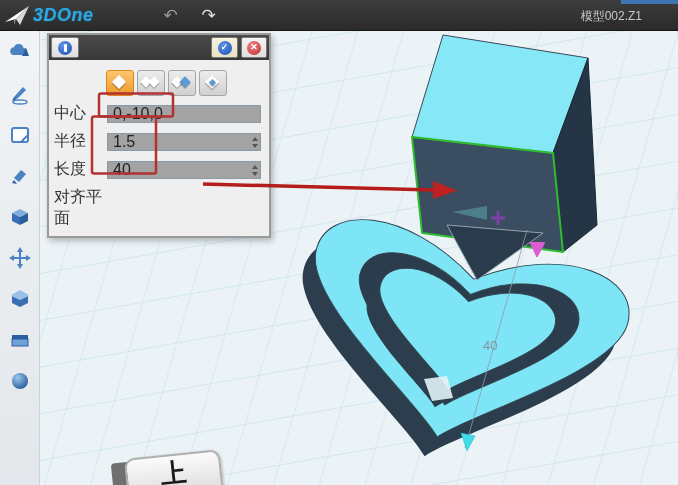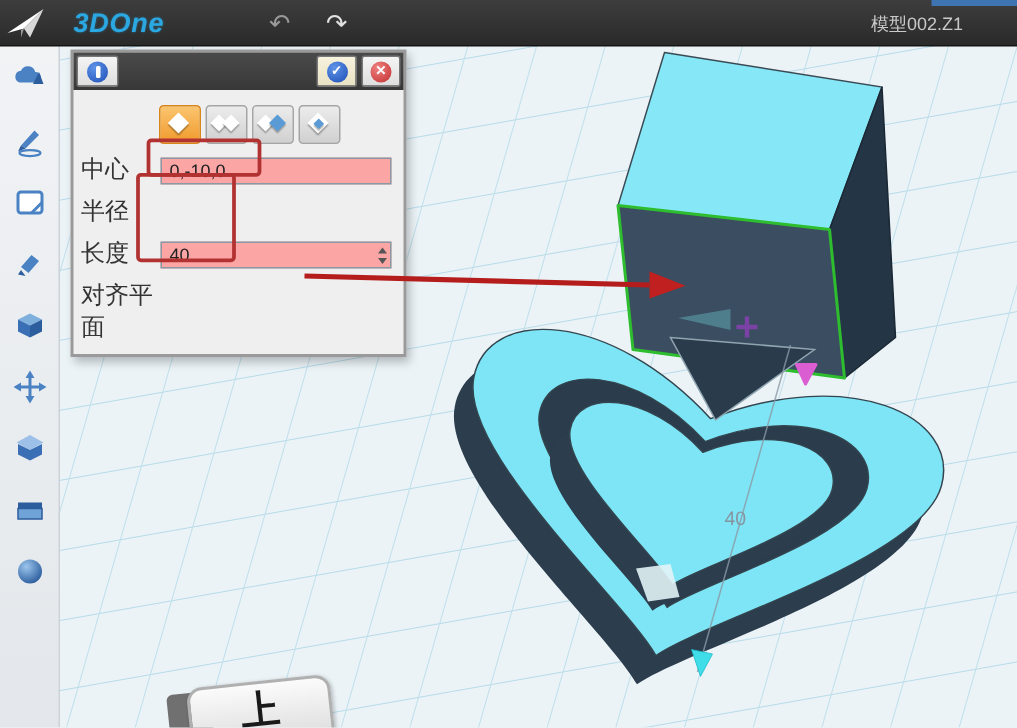--- a/index.html
+++ b/index.html
@@ -2,21 +2,21 @@
 <html><head>
 <meta charset="utf-8">
 <style>
   html,body{margin:0;padding:0;width:678px;height:485px;overflow:hidden;
     font-family:"Liberation Sans", sans-serif;background:#eaf2f6;position:relative;}
   
   .topbar{position:absolute;left:0;top:0;width:678px;height:30px;z-index:20;
     background:linear-gradient(#3d3d3d,#2a2a2a);border-bottom:1px solid #141414;
     display:flex;align-items:center;}
   .bluestrip{position:absolute;top:0;right:0;width:57px;height:4px;background:#3f74b3;z-index:21;}
-  .logo{display:flex;align-items:center;margin-left:4px;gap:16px;}
+  .logo{display:flex;align-items:center;margin-left:4px;}
   .logo-text{font-size:18px;font-weight:bold;font-style:italic;color:#2ba8e2;
     letter-spacing:.5px;margin-left:3px;text-shadow:0 0 2px rgba(43,168,226,.45);}
   .histbtn{width:26px;height:24px;display:flex;align-items:center;justify-content:center;
     font-size:17px;cursor:pointer;}
   .undo{color:#999;margin-left:64px;}
   .redo{color:#e2e2e2;margin-left:12px;}
   .filename{position:absolute;right:36px;top:8px;font-size:12px;color:#c9c9c9;}
   
   .sidebar{position:absolute;left:0;top:30px;bottom:0;width:40px;z-index:5;
     background:linear-gradient(180deg,#f1f3f5,#e3e7eb);border-right:1px solid #ccd2d8;
@@ -43,21 +43,21 @@
     background:linear-gradient(#ececec,#d0d0d0);position:relative;}
   .mbtn.sel{background:linear-gradient(#fbc570,#f09a2c);border-color:#d9871d;}
   .dia{position:absolute;width:10px;height:10px;background:#fff;transform:rotate(45deg);
     box-shadow:1px 1px 1px rgba(0,0,0,.3);}
   .dia.sm{width:8px;height:8px;}
   .dia.blue{background:#5b9bd5;}
   .row{display:flex;align-items:center;margin:7px 8px 7px 5px;}
   .row label{width:53px;font-size:16px;color:#333;flex:none;}
   .fwrap{position:relative;flex:1;}
   .fwrap input{width:100%;height:18px;box-sizing:border-box;border:1px solid #8a9aa5;
-    font-size:12px;padding:1px 5px;font-family:"Liberation Sans",sans-serif;background:#fca5a5;color:#222;}
+    font-size:16px;padding:1px 5px;font-family:"Liberation Sans",sans-serif;background:#a3a3a3;color:#222;}
   .spin{position:absolute;right:3px;top:4px;display:flex;flex-direction:column;gap:3px;cursor:pointer;}
   .s-up{width:0;height:0;border-left:3px solid transparent;border-right:3px solid transparent;border-bottom:4px solid #555;}
   .s-dn{width:0;height:0;border-left:3px solid transparent;border-right:3px solid transparent;border-top:4px solid #555;}
   
   .anno{position:absolute;left:0;top:0;z-index:50;pointer-events:none;}
   
   .vc-dark{position:absolute;left:112px;top:462px;width:30px;height:26px;background:#707070;
     border-radius:4px;transform:rotate(-6deg);z-index:6;}
   .viewcube{position:absolute;left:126px;top:454px;width:92px;height:44px;z-index:7;cursor:pointer;
     background:linear-gradient(#fbfbfb,#d9d9d9);border:2px solid #b0b0b0;border-radius:10px;
@@ -233,20 +233,27 @@
   </div>
 
   <div class="row">
     <label>中心</label>
     <span class="fwrap">
       <input type="text" value="0,-10,0" style="">
     </span>
   </div>
   <div class="row">
     <label>半径</label>
+    <span class="fwrap">
+      <input type="text" value="1.5" style="">
+      <span class="spin">
+          <span class="s-up"></span>
+        <span class="s-dn"></span>
+        </span>
+    </span>
   </div>
   <div class="row">
     <label>长度</label>
     <span class="fwrap">
       <input type="text" value="40" style="">
       <span class="spin">
           <span class="s-up"></span>
         <span class="s-dn"></span>
         </span>
     </span>

